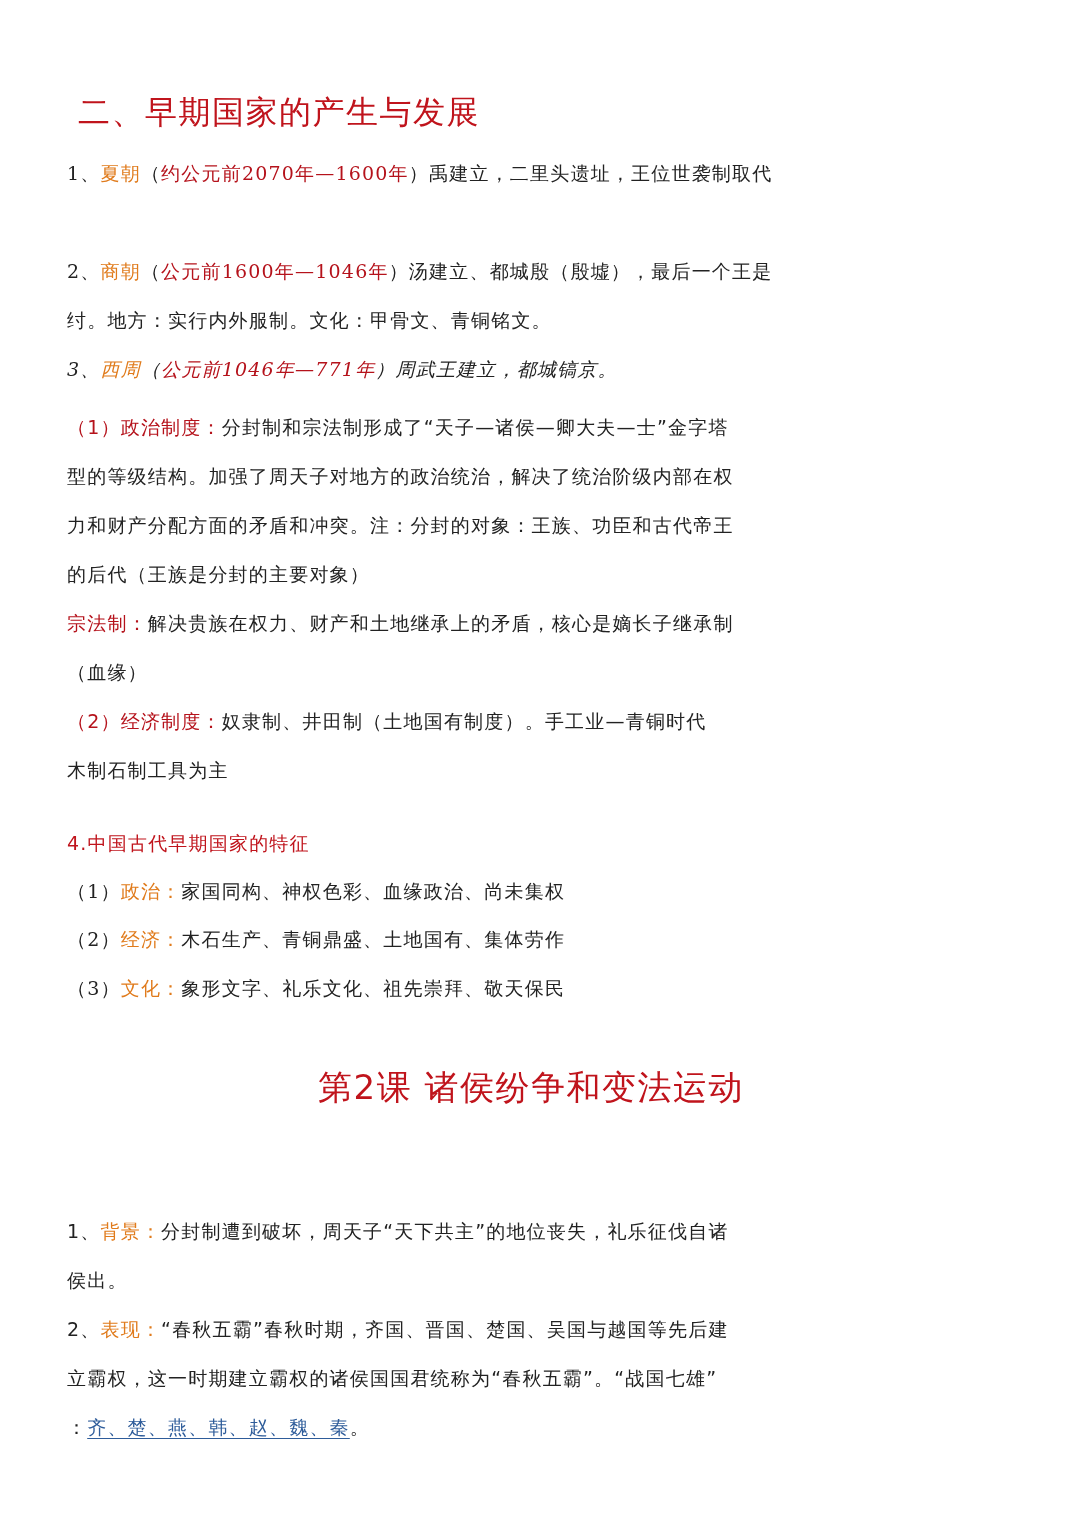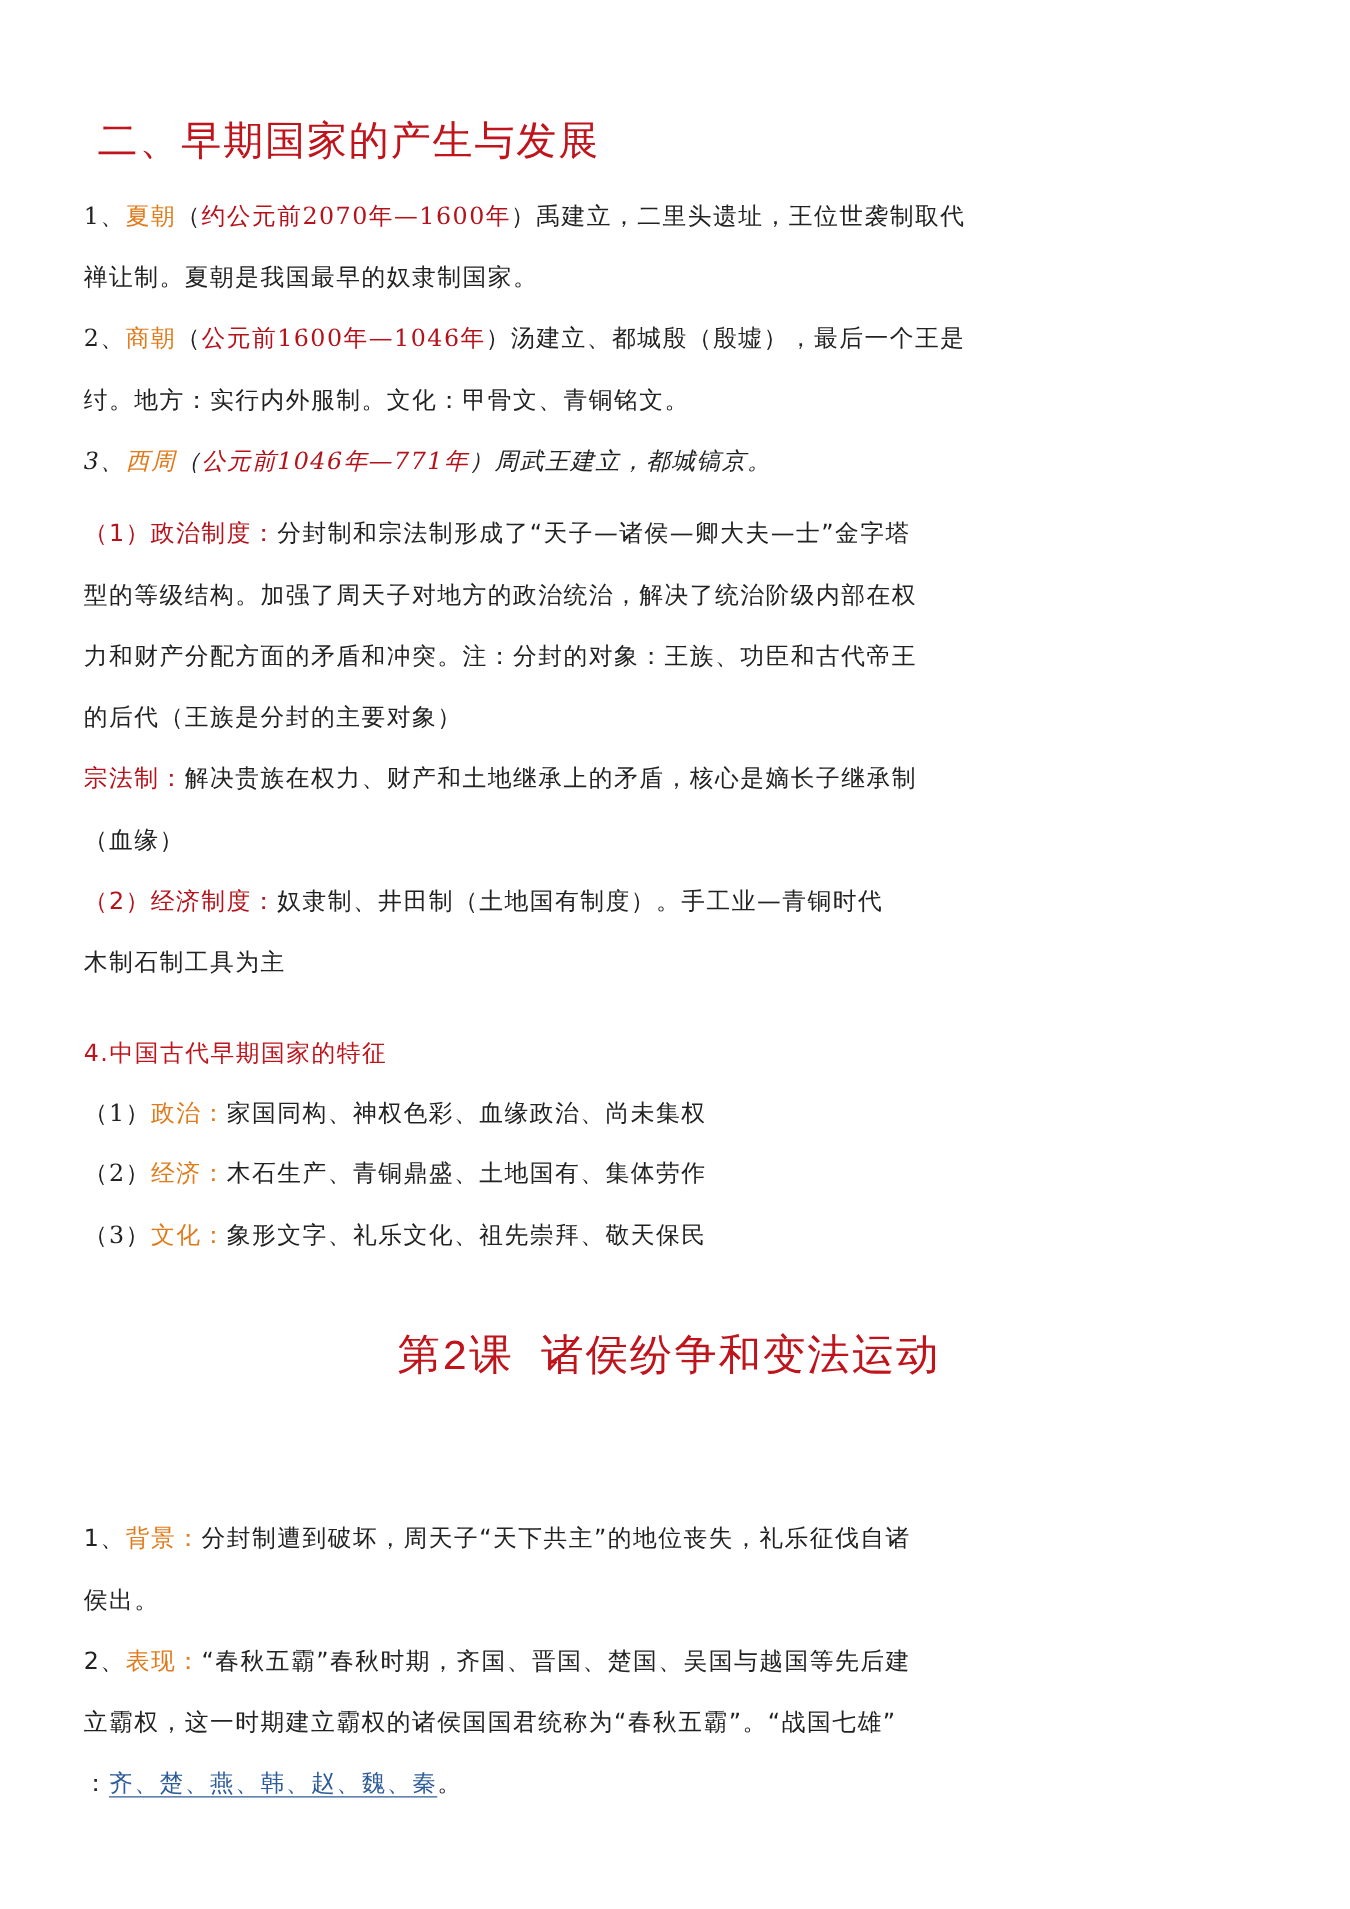--- a/index.html
+++ b/index.html
@@ -24,21 +24,20 @@
 </head>
 <body>
 
 <div class="page">
 
   <div class="line h-section sans" style="top:76px; left:78px;">二、早期国家的产生与发展</div>
 
   <div class="line" style="top:140px;">
     <span>1、</span><span class="orange">夏朝</span><span>（</span><span class="red">约公元前2070年—1600年</span><span>）</span><span>禹建立，二里头遗址，王位世袭制取代</span>
   </div>
-  <div class="line" style="top:189px;">禅让制。夏朝是我国最早的奴隶制国家。</div>
 
   <div class="line" style="top:238px;">
     <span>2、</span><span class="orange">商朝</span><span>（</span><span class="red">公元前1600年—1046年</span><span>）</span><span>汤建立、都城殷（殷墟），最后一个王是</span>
   </div>
   <div class="line" style="top:287px;text-align:right;">纣。地方：实行内外服制。文化：甲骨文、青铜铭文。</div>
 
   <div class="line" style="top:336px;font-style:italic;">
     <span>3、</span><span class="orange">西周</span><span>（</span><span class="red">公元前1046年—771年</span><span>）</span><span>周武王建立，都城镐京。</span>
   </div>
 
@@ -63,21 +62,21 @@
   <div class="line" style="top:858px;">
     <span>（1）</span><span class="orange">政治：</span><span>家国同构、神权色彩、血缘政治、尚未集权</span>
   </div>
   <div class="line" style="top:906px;">
     <span>（2）</span><span class="orange">经济：</span><span>木石生产、青铜鼎盛、土地国有、集体劳作</span>
   </div>
   <div class="line" style="top:955px;">
     <span>（3）</span><span class="orange">文化：</span><span>象形文字、礼乐文化、祖先崇拜、敬天保民</span>
   </div>
 
-  <div class="line h-lesson" style="top:1050px; left:318px;font-family:Liberation Mono, monospace;">第2课  诸侯纷争和变法运动</div>
+  <div class="line h-lesson" style="top:1050px; left:318px;">第2课  诸侯纷争和变法运动</div>
 
   <div class="line sans" style="top:1198px;">
     <span>1、</span><span class="orange">背景：</span><span>分封制遭到破坏，周天子“天下共主”的地位丧失，礼乐征伐自诸</span>
   </div>
   <div class="line sans" style="top:1247px;">侯出。</div>
 
   <div class="line sans" style="top:1296px;">
     <span>2、</span><span class="orange">表现：</span><span>“春秋五霸”春秋时期，齐国、晋国、楚国、吴国与越国等先后建</span>
   </div>
   <div class="line sans" style="top:1345px;">立霸权，这一时期建立霸权的诸侯国国君统称为“春秋五霸”。“战国七雄”</div>

